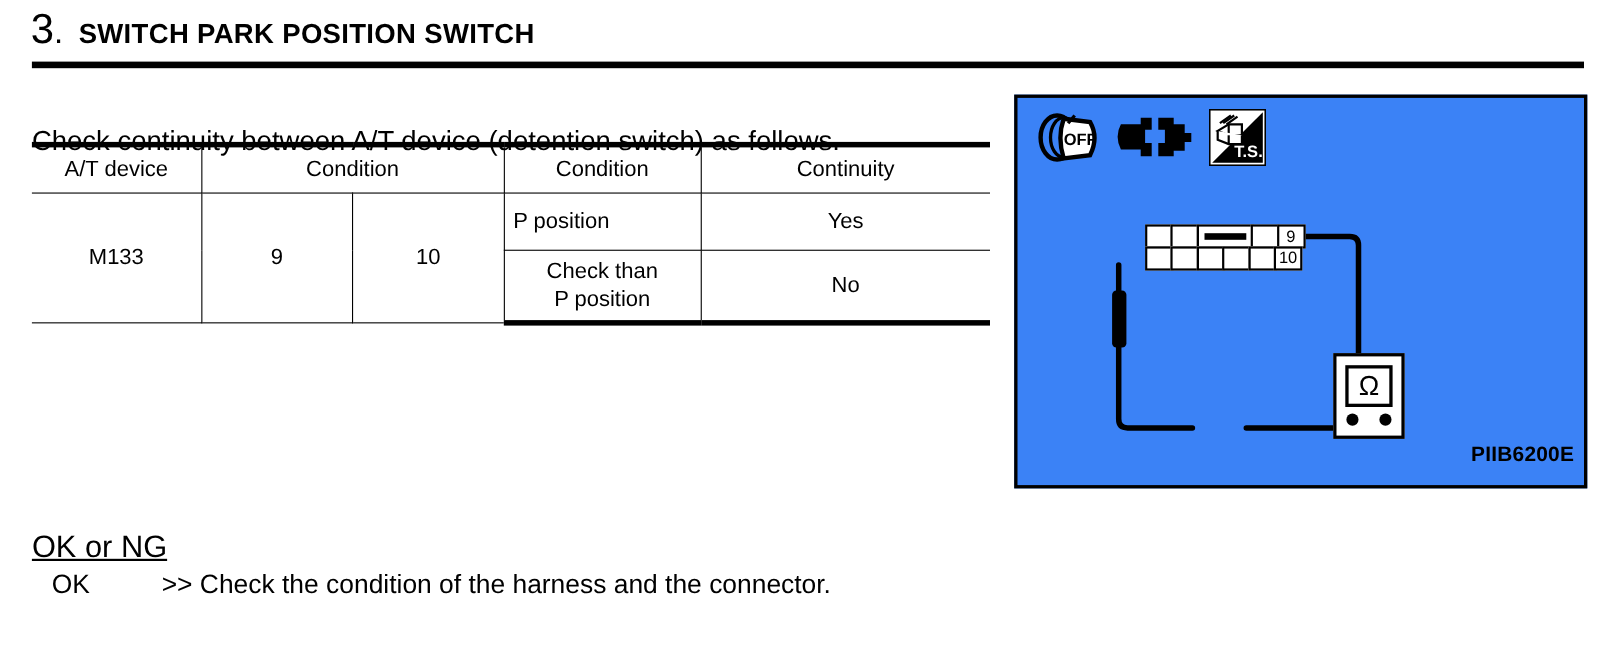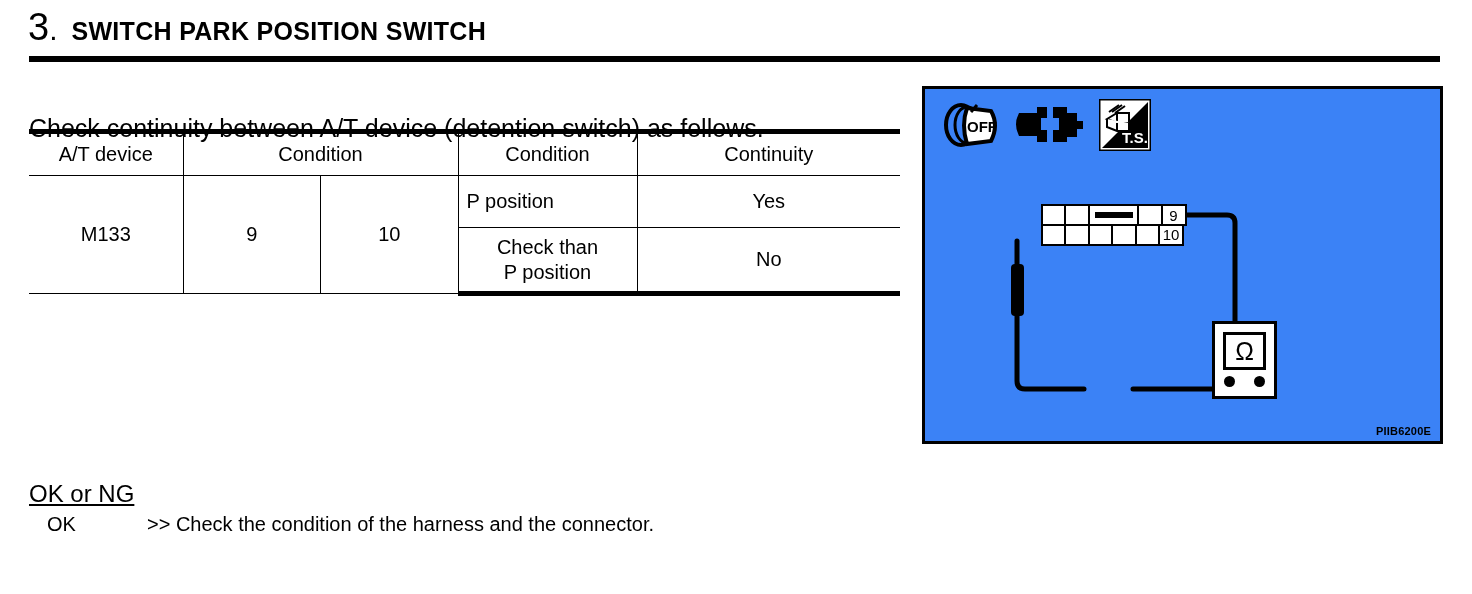--- a/index.html
+++ b/index.html
@@ -72,22 +72,22 @@
 
   
   .diagram {
     position: absolute; left: 922px; top: 86px;
     width: 521px; height: 358px;
     border: 3px solid #000; background: #3b82f6;
   }
   .icons { position: absolute; left: 16px; top: 10px; display: flex; align-items: flex-start; gap: 14px; }
 
   .cap {
-    position: absolute; right: 9px; bottom: 4px;
-    font-size: 11px; font-weight: bold; letter-spacing: 0.2px;
+    position: absolute; right: 9px; bottom: 16px;
+    font-size: 19px; font-weight: bold; letter-spacing: 0.2px;
   }
 
   
   .conn { position: absolute; left: 118px; top: 115px; }
   .conn-row { display: flex; }
   .ccell {
     width: 26px; height: 22px;
     border: 2.5px solid #000;
     margin-left: -2.5px;
     background: #fff;
@@ -124,24 +124,24 @@
     bottom: 9px;
   }
   .meter-dot.l { left: 9px; }
   .meter-dot.r { right: 9px; }
 
   
   .oknow {
     position: absolute; left: 29px; top: 480px;
   }
   .oknow-title {
-    font-size: 24px; text-decoration: underline; line-height: 1.2;
+    font-size: 28px; text-decoration: underline; line-height: 1.2;
     display: inline-block;
   }
-  .res-line { display: flex; font-size: 20px; line-height: 1.35; margin-top: 2px; }
+  .res-line { display: flex; font-size: 24px; line-height: 1.35; margin-top: 2px; }
   .res-key { width: 118px; padding-left: 18px; }
   .res-val { white-space: nowrap; }
 </style>
 </head>
 <body>
 
 <div class="page">
 
   <div class="step-heading">
     <span class="step-num">3</span>

